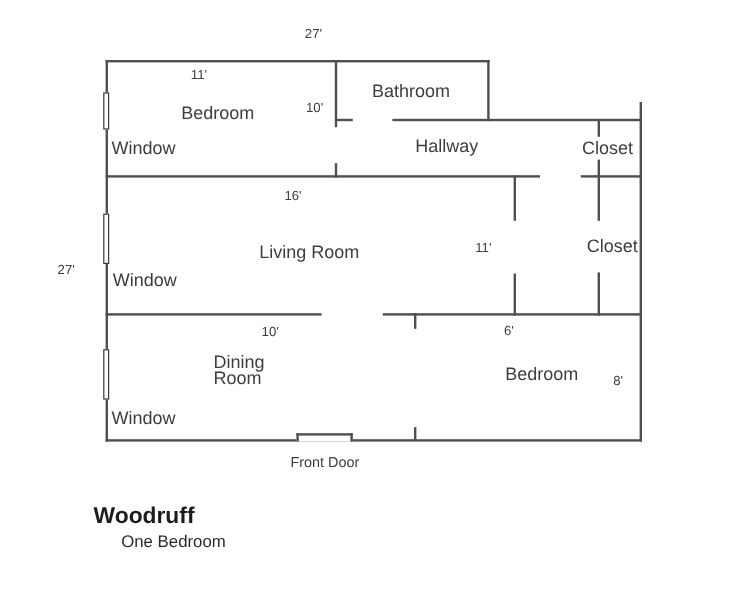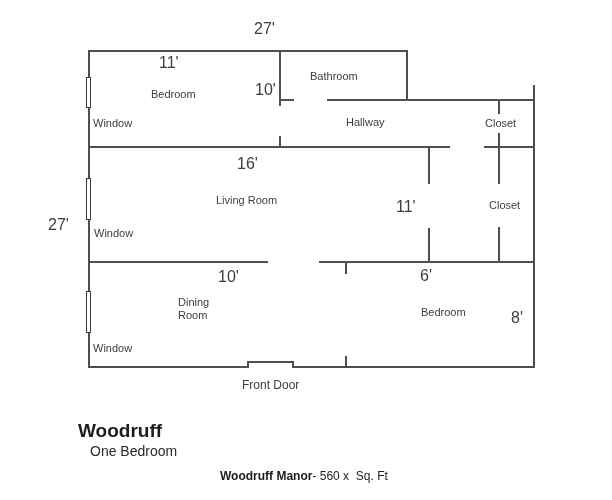--- a/index.html
+++ b/index.html
@@ -23,24 +23,24 @@
     background:#fff;border:1.5px solid var(--window);
     box-sizing:border-box;
   }
   .front-door{
     position:absolute;left:247px;top:361px;width:47px;height:7px;
     border-top:2px solid var(--wall);
     border-left:2px solid var(--wall);
     border-right:2px solid var(--wall);
     box-sizing:border-box;background:#fff;
   }
-  .lbl{position:absolute;color:var(--text);font-size:11px;line-height:13px;white-space:nowrap;}
-  .dim{position:absolute;color:var(--text);font-size:16px;line-height:12px;white-space:nowrap;text-align:right;}
+  .lbl{position:absolute;color:var(--text);font-size:15px;line-height:13px;white-space:nowrap;}
+  .dim{position:absolute;color:var(--text);font-size:11px;line-height:12px;white-space:nowrap;text-align:right;}
   .footer-name{position:absolute;left:78px;top:420px;font-size:19px;font-weight:bold;color:#1c1c1c;}
-  .footer-type{position:absolute;left:90px;top:443px;font-size:14px;color:#2a2a2a;}
+  .footer-type{position:absolute;left:101px;top:443px;font-size:14px;color:#2a2a2a;}
   .footer-note{position:absolute;left:274px;top:441px;font-size:12.5px;color:#4c4c4c;}
   .footer-caption{position:absolute;left:220px;top:469px;font-size:12px;color:#1c1c1c;white-space:pre;}
   .footer-caption .b{font-weight:bold;}
 </style>
 </head>
 <body>
 
 <div id="canvas">
 
   <div class="wh" style="left:88px;top:50px;width:320px;"></div>
@@ -78,31 +78,30 @@
   <div class="dim" style="left:48px;top:219px;">27'</div>
   <div class="dim" style="left:396px;top:201px;">11'</div>
   <div class="dim" style="left:218px;top:271px;">10'</div>
   <div class="dim" style="left:420px;top:270px;">6'</div>
   <div class="dim" style="left:511px;top:312px;">8'</div>
 
   <div class="lbl" style="left:151px;top:88px;text-align:right;">Bedroom</div>
   <div class="lbl" style="left:310px;top:70px;">Bathroom</div>
   <div class="lbl" style="left:346px;top:116px;">Hallway</div>
   <div class="lbl" style="left:485px;top:117px;">Closet</div>
-  <div class="lbl" style="left:216px;top:194px;">Living Room</div>
+  <div class="lbl" style="left:216px;top:204px;">Living Room</div>
   <div class="lbl" style="left:489px;top:199px;">Closet</div>
   <div class="lbl" style="left:178px;top:296px;">
     <div>Dining</div>
     <div>Room</div>
   </div>
   <div class="lbl" style="left:421px;top:306px;">Bedroom</div>
 
   <div class="lbl" style="left:93px;top:117px;">Window</div>
   <div class="lbl" style="left:94px;top:227px;">Window</div>
   <div class="lbl" style="left:93px;top:342px;">Window</div>
 
   <div class="lbl" style="left:242px;top:379px;font-size:12px;">Front Door</div>
 
   <div class="footer-name">Woodruff</div>
   <div class="footer-type">One Bedroom</div>
-  <div class="footer-caption"><span class="b">Woodruff Manor</span><span>- 560 x  Sq. Ft</span></div>
 
 </div>
 
 </body></html>

